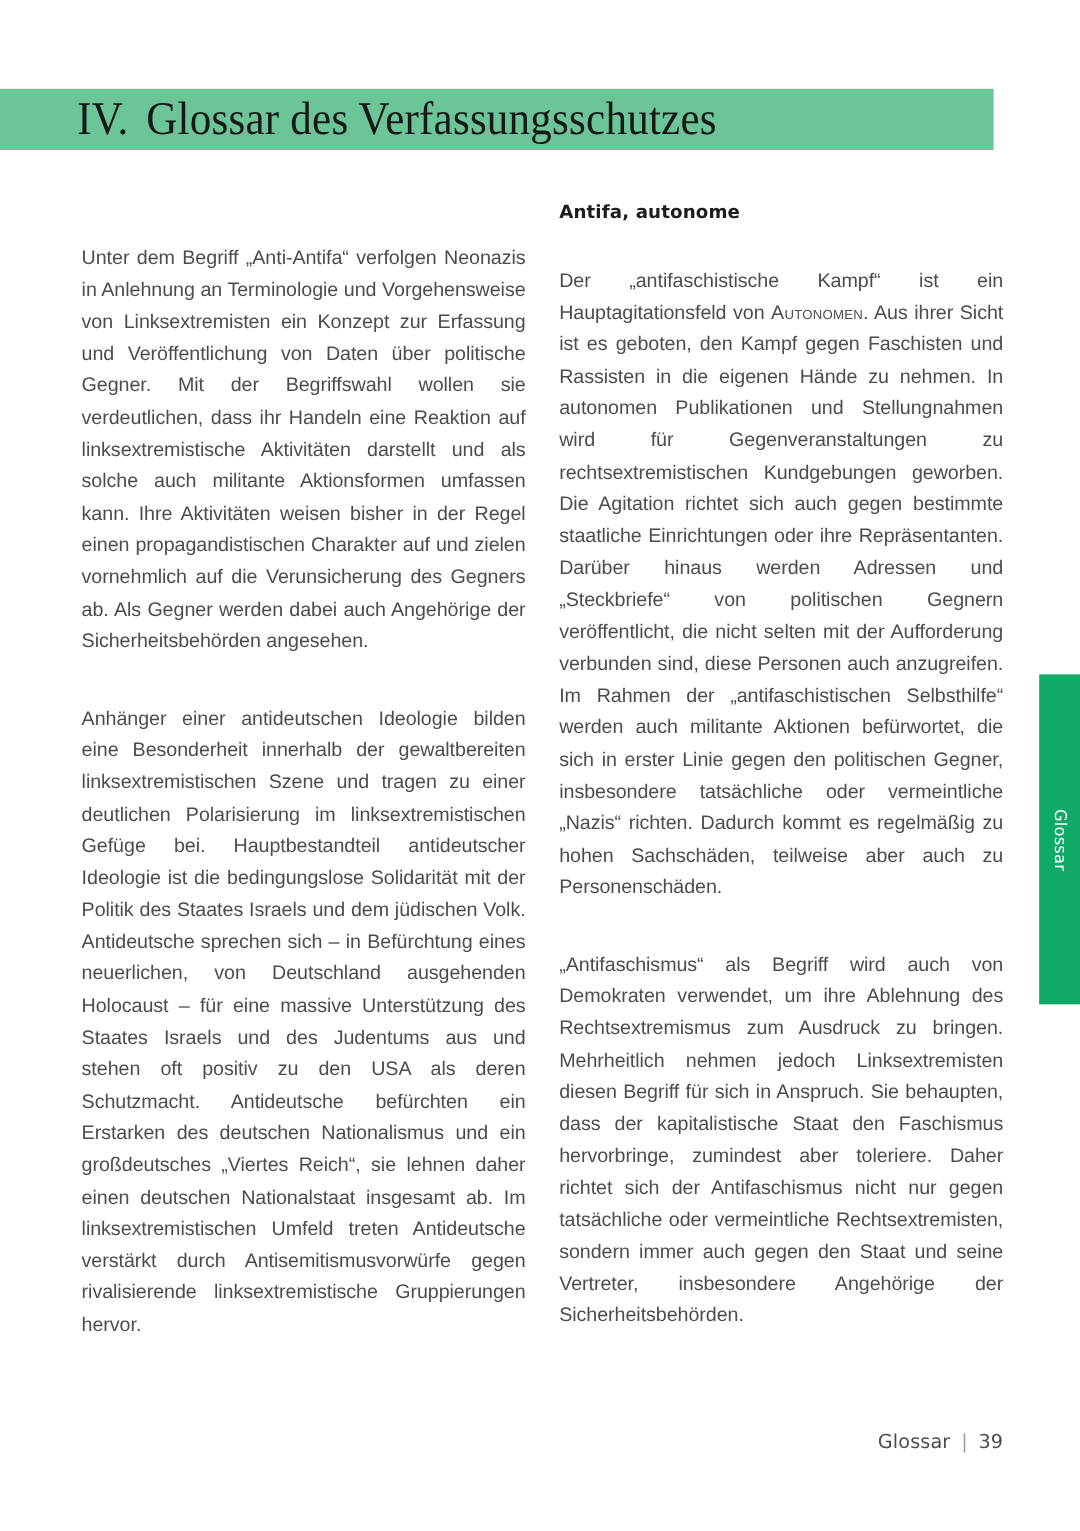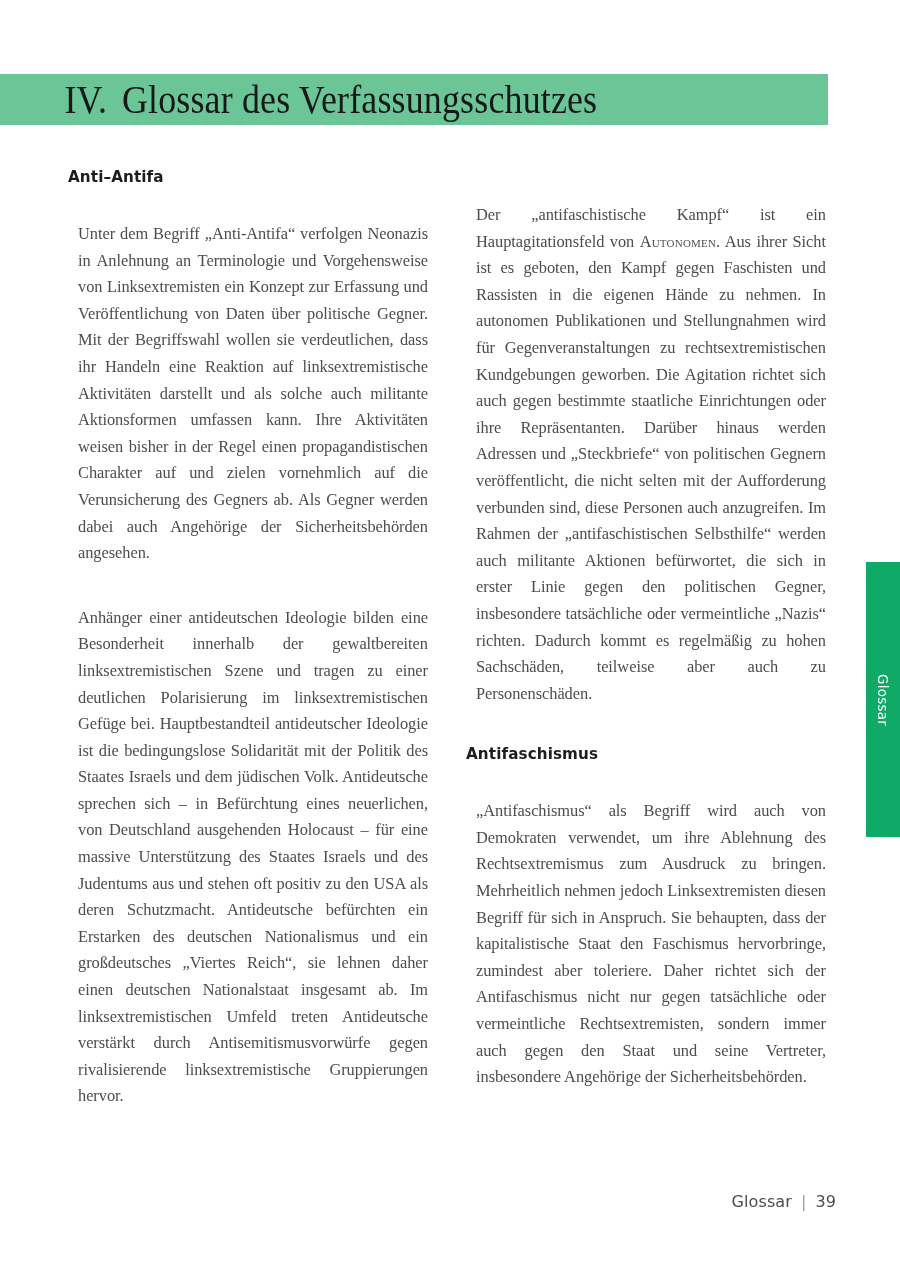--- a/index.html
+++ b/index.html
@@ -92,28 +92,28 @@
   .entry-title {
     font-family: "DejaVu Sans", sans-serif;
     font-size: 15.2px;
     font-weight: 700;
     color: #1b1d1f;
     letter-spacing: 0.1px;
     line-height: 1.25;
     margin: 0;
   }
   .entry-body {
-    font-family: Liberation Serif, serif;
+    font-family: Liberation Sans, sans-serif;
     font-size: 16.4px;
     line-height: 26.6px;
     color: #4a4d50;
     text-align: justify;
     text-justify: inter-word;
     hyphens: manual;
-    margin: 10px;
+    margin: 0;
     letter-spacing: -0.05px;
   }
   .entry-body .smallcaps {
     font-variant: small-caps;
     font-size: 16.4px;
     letter-spacing: 0.2px;
   }
 
   
   .entry { margin-bottom: 0; }
@@ -149,38 +149,37 @@
 
   <div class="side-tab">
     <span class="side-tab-label">Glossar</span>
   </div>
 
   <div class="columns">
 
     <div class="column">
 
       <div class="entry">
-        <h2 class="entry-title">Anti–Antifa</h2>
         <p class="entry-body">Unter dem Begriff „Anti-Antifa“ verfolgen Neonazis in Anlehnung an Terminologie und Vorgehensweise von Linksextremisten ein Konzept zur Erfassung und Veröffentlichung von Daten über politische Gegner. Mit der Begriffswahl wollen sie verdeutlichen, dass ihr Handeln eine Reaktion auf linksextremistische Aktivitäten darstellt und als solche auch militante Aktionsformen umfassen kann. Ihre Aktivitäten weisen bisher in der Regel einen propagandistischen Charakter auf und zielen vornehmlich auf die Verunsicherung des Gegners ab. Als Gegner werden dabei auch Angehörige der Sicherheitsbehörden angesehen.</p>
       </div>
 
       <div class="entry">
         <p class="entry-body">Anhänger einer antideutschen Ideologie bilden eine Besonderheit innerhalb der gewaltbereiten linksextremistischen Szene und tragen zu einer deutlichen Polarisierung im linksextremistischen Gefüge bei. Hauptbestandteil antideutscher Ideologie ist die bedingungslose Solidarität mit der Politik des Staates Israels und dem jüdischen Volk. Antideutsche sprechen sich – in Befürchtung eines neuerlichen, von Deutschland ausgehenden Holocaust – für eine massive Unterstützung des Staates Israels und des Judentums aus und stehen oft positiv zu den USA als deren Schutzmacht. Antideutsche befürchten ein Erstarken des deutschen Nationalismus und ein großdeutsches „Viertes Reich“, sie lehnen daher einen deutschen Nationalstaat insgesamt ab. Im linksextremistischen Umfeld treten Antideutsche verstärkt durch Antisemitismusvorwürfe gegen rivalisierende linksextremistische Gruppierungen hervor.</p>
       </div>
 
     </div>
 
     <div class="column">
 
       <div class="entry">
+        <h2 class="entry-title">Antifa, autonome</h2>
         <p class="entry-body"><span>Der „antifaschistische Kampf“ ist ein Hauptagitationsfeld von </span><span class="smallcaps">Autonomen</span><span>. Aus ihrer Sicht ist es geboten, den Kampf gegen Faschisten und Rassisten in die eigenen Hände zu nehmen. In autonomen Publikationen und Stellungnahmen wird für Gegenveranstaltungen zu rechtsextremistischen Kundgebungen geworben. Die Agitation richtet sich auch gegen bestimmte staatliche Einrichtungen oder ihre Repräsentanten. Darüber hinaus werden Adressen und „Steckbriefe“ von politischen Gegnern veröffentlicht, die nicht selten mit der Aufforderung verbunden sind, diese Personen auch anzugreifen. Im Rahmen der „antifaschistischen Selbsthilfe“ werden auch militante Aktionen befürwortet, die sich in erster Linie gegen den politischen Gegner, insbesondere tatsächliche oder vermeintliche „Nazis“ richten. Dadurch kommt es regelmäßig zu hohen Sachschäden, teilweise aber auch zu Personenschäden.</span></p>
       </div>
 
       <div class="entry">
-        <h2 class="entry-title">Antifaschismus</h2>
         <p class="entry-body">„Antifaschismus“ als Begriff wird auch von Demokraten verwendet, um ihre Ablehnung des Rechtsextremismus zum Ausdruck zu bringen. Mehrheitlich nehmen jedoch Linksextremisten diesen Begriff für sich in Anspruch. Sie behaupten, dass der kapitalistische Staat den Faschismus hervorbringe, zumindest aber toleriere. Daher richtet sich der Antifaschismus nicht nur gegen tatsächliche oder vermeintliche Rechtsextremisten, sondern immer auch gegen den Staat und seine Vertreter, insbesondere Angehörige der Sicherheitsbehörden.</p>
       </div>
 
     </div>
 
   </div>
 
   <div class="footer">
     <span>Glossar</span>
     <span class="sep">|</span>

